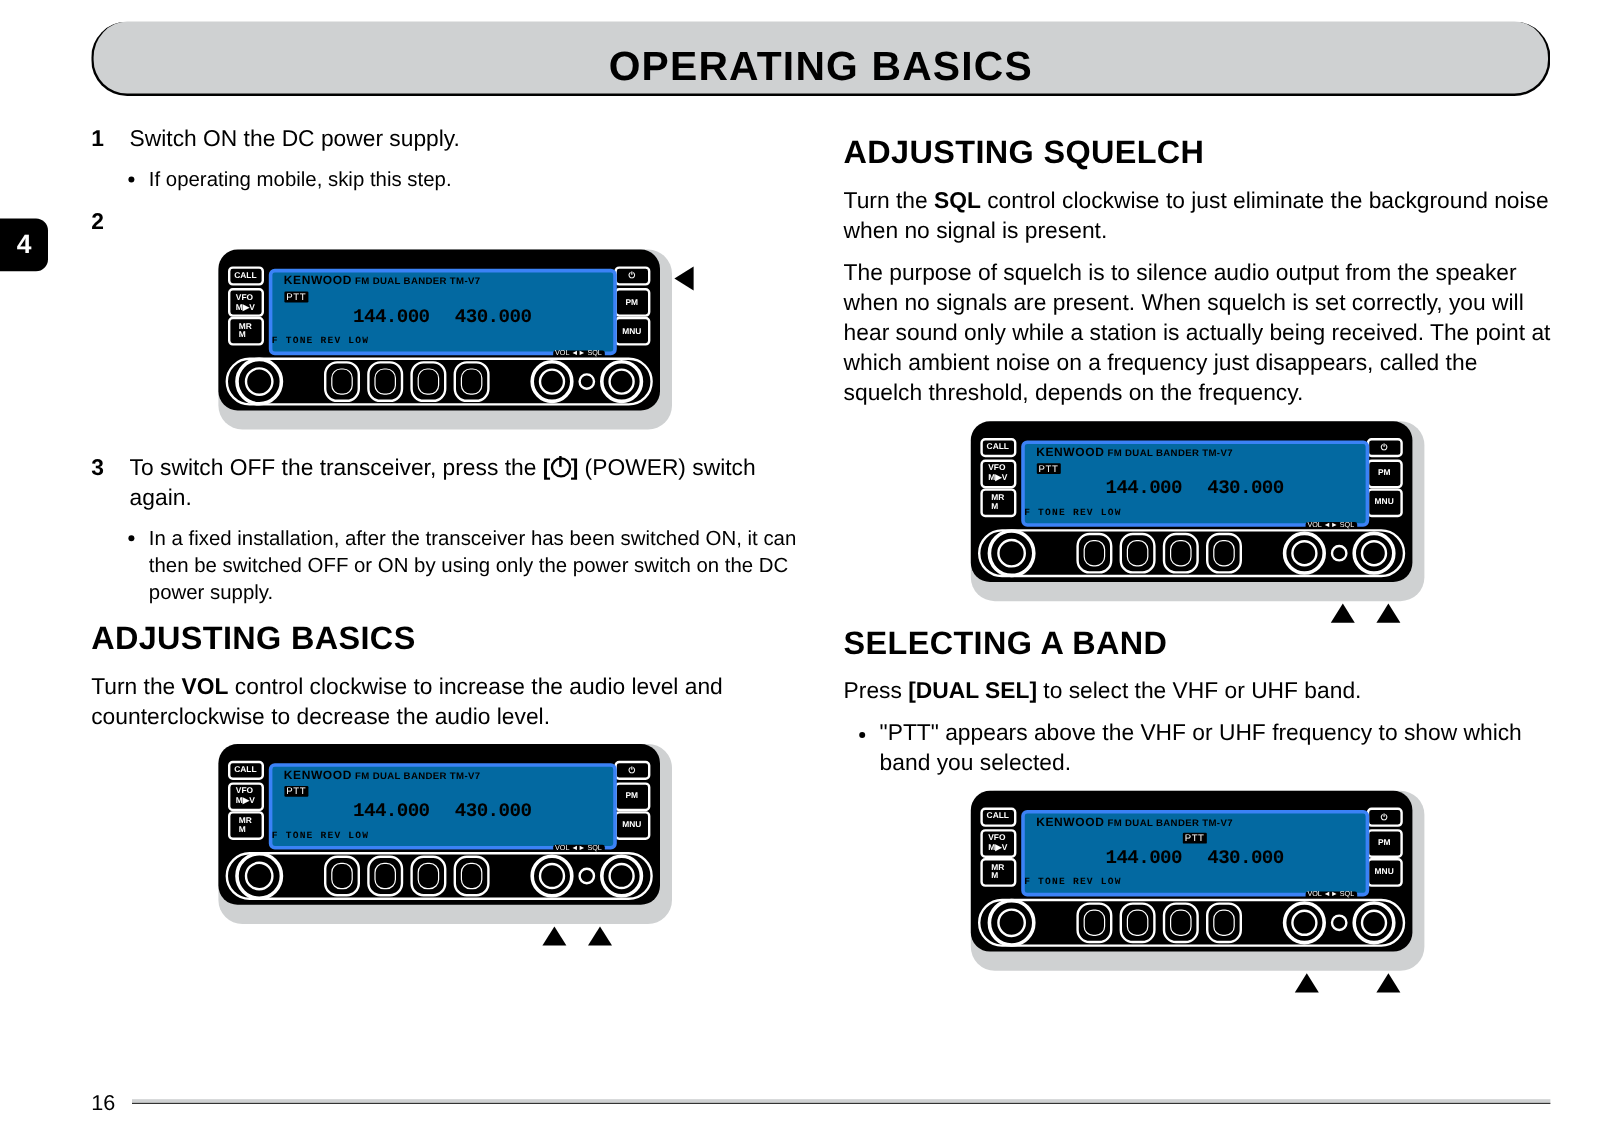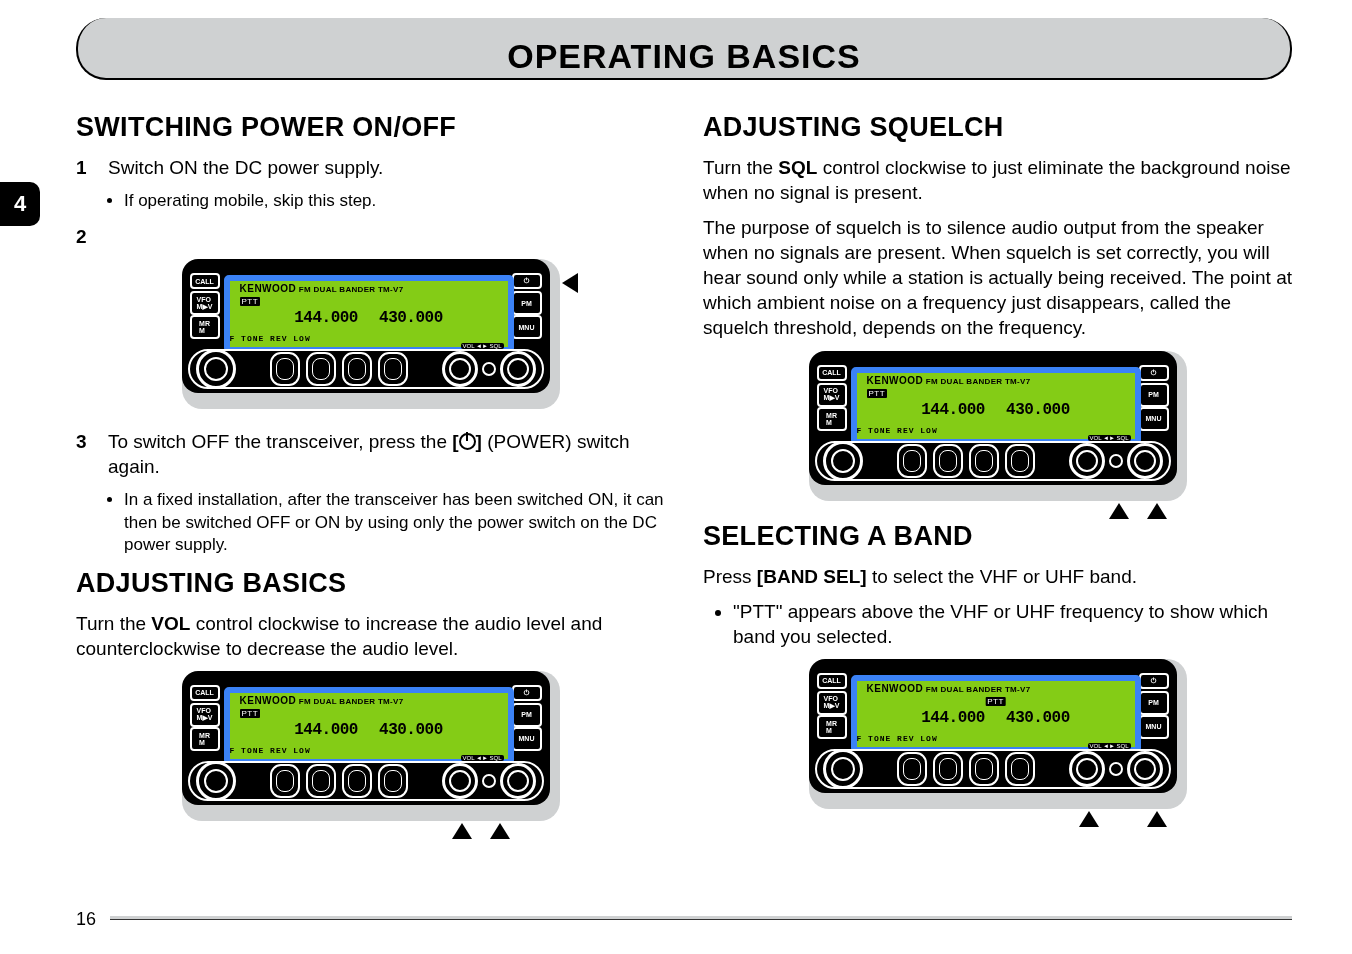--- a/index.html
+++ b/index.html
@@ -20,21 +20,21 @@
   ul.sub>li{font-size:17px;line-height:1.3;margin:0 0 8px;}
   ul.top{list-style:disc;padding-left:30px;margin:0 0 10px;}
   ul.top>li{font-size:19px;line-height:1.32;margin:0 0 8px;}
   .b{font-weight:700;}
   .radio-wrap{display:flex;justify-content:center;margin:6px 0 20px;}
 
   
   .radio{position:relative;width:378px;height:150px;padding-bottom:0;}
   .shadow{position:absolute;left:0;right:0;top:0;bottom:0;background:#cfd1d2;border-radius:20px;}
   .unit{position:absolute;left:0;top:0;width:368px;height:134px;background:#000;border-radius:16px;}
-  .screen{position:absolute;left:42px;top:16px;right:36px;height:66px;background:#84cc16;border-radius:5px;border:6px solid #3b82f6;}
+  .screen{position:absolute;left:42px;top:16px;right:36px;height:66px;background:#0369a1;border-radius:5px;border:3px solid #3b82f6;}
   .brand{position:absolute;left:10px;top:2px;font-size:8px;font-weight:700;color:#000;letter-spacing:.3px;}
   .brand .big{font-size:10px;letter-spacing:.5px;}
   .ptt{position:absolute;top:16px;font-size:8px;background:#000;color:#fff;padding:0 2px;border-radius:1px;letter-spacing:.5px;}
   .ptt.left{left:10px;}
   .ptt.center{left:50%;transform:translateX(-50%);}
   .freqs{position:absolute;left:0;right:0;top:28px;text-align:center;font-family:"Courier New",monospace;font-weight:900;font-size:16px;letter-spacing:-.5px;word-spacing:12px;}
   .anno{position:absolute;left:0;right:0;bottom:4px;font-family:Liberation Mono, monospace;font-size:8px;letter-spacing:1px;font-weight:700;}
   .sidebtn{position:absolute;width:26px;height:14px;background:#000;border:2px solid #fff;border-radius:4px;color:#fff;font-size:7px;font-weight:700;display:flex;align-items:center;justify-content:center;}
   .sidebtn.tl{left:8px;top:14px;height:12px;}
   .sidebtn.ml1{left:8px;top:32px;height:20px;}
@@ -72,21 +72,20 @@
   <div class="tab">4</div>
 
   <div class="titlebar">
     <div class="bar"></div>
     <div class="title">OPERATING BASICS</div>
   </div>
 
   <div class="cols">
 
     <div class="col">
-      <h2>SWITCHING POWER ON/OFF</h2>
       <ol>
         <li>
           <span class="num">1</span>
           <span>Switch ON the DC power supply.</span>
         </li>
       </ol>
       <ul class="sub">
           <li>If operating mobile, skip this step.</li>
         </ul>
       <ol>
@@ -225,21 +224,21 @@
                 </div>
             </div>
           </div>
           <div class="arr upA" style="right:58px"></div>
           <div class="arr upA" style="right:20px"></div>
         </div>
       </div>
 
       <h2>SELECTING A BAND</h2>
       <p>
-        <span>Press </span><span class="b">[BAND SEL]</span><span> to select the VHF or UHF band.</span>
+        <span>Press </span><span class="b">[DUAL SEL]</span><span> to select the VHF or UHF band.</span>
       </p>
       <ul class="top">
           <li>"PTT" appears above the VHF or UHF frequency to show which band you selected.</li>
         </ul>
 
       <div class="radio-wrap">
         <div class="radio">
           <div class="shadow"></div>
           <div class="unit">
             <div class="sidebtn tl">CALL</div>

